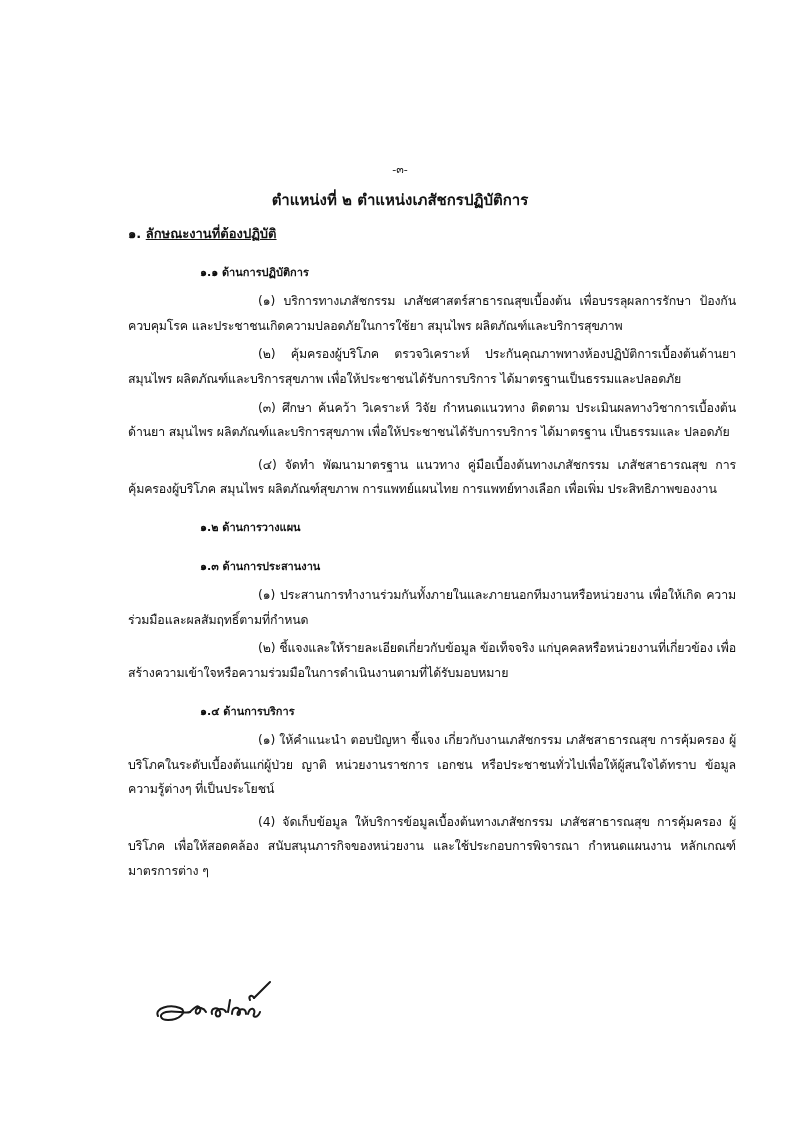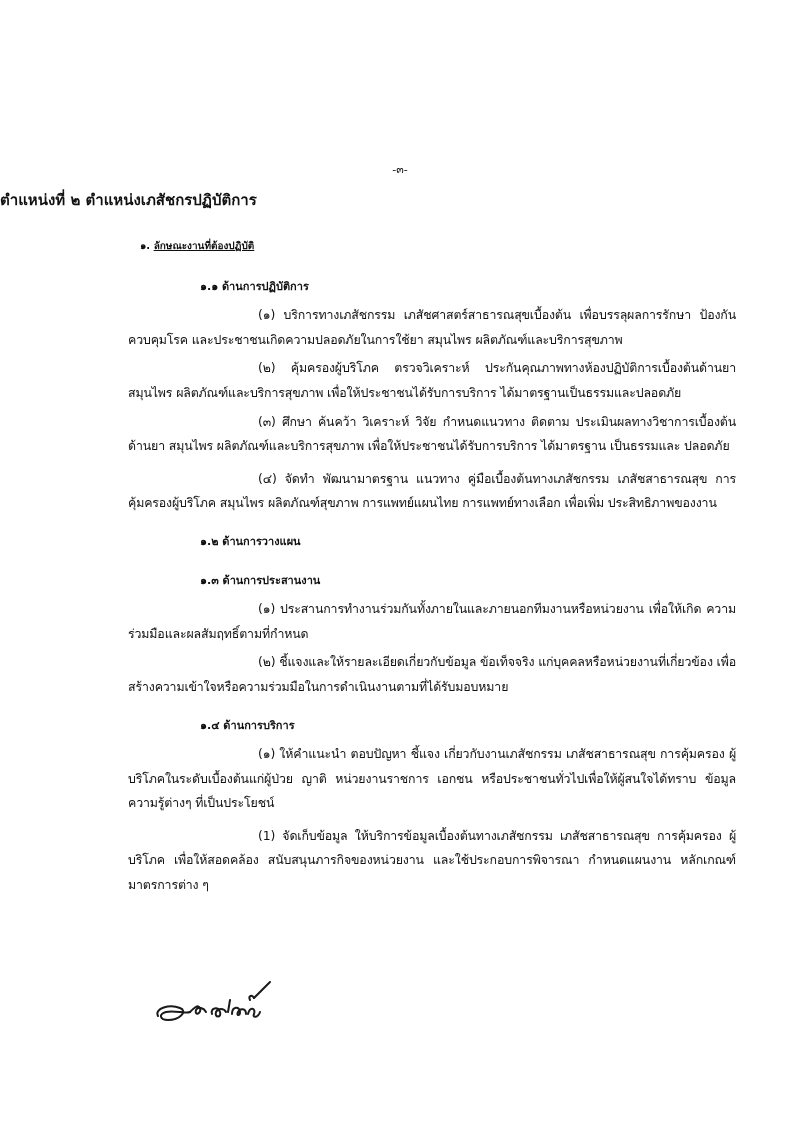--- a/index.html
+++ b/index.html
@@ -28,35 +28,36 @@
     left: 0;
     width: 800px;
     text-align: center;
     font-size: 11px;
   }
   .doc-title {
     position: absolute;
     top: 188px;
     left: 0;
     width: 800px;
+    text-align: center;
     font-size: 15px;
     font-weight: bold;
   }
   .content {
     position: absolute;
     left: 124px;
     top: 218px;
     width: 616px;
     font-size: 12.4px;
     line-height: 24.6px;
   }
   .h1 {
-    margin: 16px;
+    margin: 4px;
     font-weight: bold;
-    font-size: 10px;
+    font-size: 13px;
   }
   .h1 .ul {
     text-decoration: underline;
   }
   .h2 {
     margin: 14px 0 4px 0;
     padding-left: 76px;
     font-weight: bold;
     font-size: 11px;
   }
@@ -107,21 +108,21 @@
 
     <div>
       <p class="h2">๑.๓ ด้านการประสานงาน</p>
       <p class="para">(๑) ประสานการทำงานร่วมกันทั้งภายในและภายนอกทีมงานหรือหน่วยงาน เพื่อให้เกิด ความร่วมมือและผลสัมฤทธิ์ตามที่กำหนด</p>
       <p class="para">(๒) ชี้แจงและให้รายละเอียดเกี่ยวกับข้อมูล ข้อเท็จจริง แก่บุคคลหรือหน่วยงานที่เกี่ยวข้อง เพื่อสร้างความเข้าใจหรือความร่วมมือในการดำเนินงานตามที่ได้รับมอบหมาย</p>
     </div>
 
     <div>
       <p class="h2">๑.๔ ด้านการบริการ</p>
       <p class="para">(๑) ให้คำแนะนำ ตอบปัญหา ชี้แจง เกี่ยวกับงานเภสัชกรรม เภสัชสาธารณสุข การคุ้มครอง ผู้บริโภคในระดับเบื้องต้นแก่ผู้ป่วย ญาติ หน่วยงานราชการ เอกชน หรือประชาชนทั่วไปเพื่อให้ผู้สนใจได้ทราบ ข้อมูล ความรู้ต่างๆ ที่เป็นประโยชน์</p>
-      <p class="para gap">(1) จัดเก็บข้อมูล ให้บริการข้อมูลเบื้องต้นทางเภสัชกรรม เภสัชสาธารณสุข การคุ้มครอง ผู้บริโภค เพื่อให้สอดคล้อง สนับสนุนภารกิจของหน่วยงาน และใช้ประกอบการพิจารณา กำหนดแผนงาน หลักเกณฑ์ มาตรการต่าง ๆ</p>
+      <p class="para gap">(4) จัดเก็บข้อมูล ให้บริการข้อมูลเบื้องต้นทางเภสัชกรรม เภสัชสาธารณสุข การคุ้มครอง ผู้บริโภค เพื่อให้สอดคล้อง สนับสนุนภารกิจของหน่วยงาน และใช้ประกอบการพิจารณา กำหนดแผนงาน หลักเกณฑ์ มาตรการต่าง ๆ</p>
     </div>
   </div>
 
   <svg class="signature" viewBox="0 0 130 50" xmlns="http://www.w3.org/2000/svg">
     <g fill="none" stroke="#1a1a1a" stroke-width="2" stroke-linecap="round" stroke-linejoin="round">
       <path d="M8 38 C 4 30, 20 26, 30 30 C 38 33, 30 42, 18 42 C 10 42, 8 36, 16 34 C 24 32, 36 36, 40 34"></path>
       <path d="M40 34 C 44 30, 48 26, 50 30 C 52 36, 44 38, 46 32 C 48 28, 54 30, 56 34"></path>
       <path d="M62 36 C 60 30, 68 28, 70 34 C 72 40, 64 40, 66 34 C 68 30, 74 30, 76 34"></path>
       <path d="M78 34 L 80 22"></path>
       <path d="M82 36 C 82 28, 90 28, 90 34 C 90 38, 86 38, 88 34 C 90 30, 96 30, 96 36"></path>

